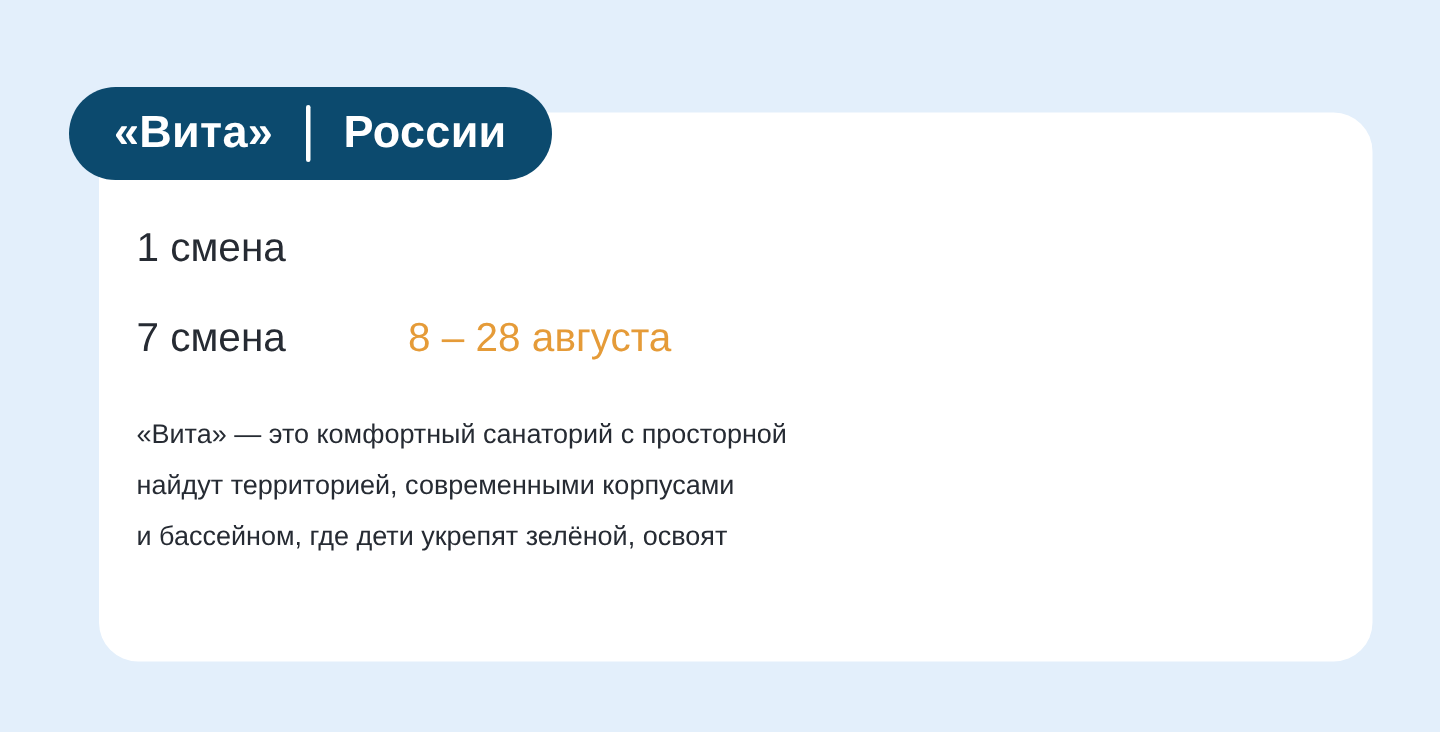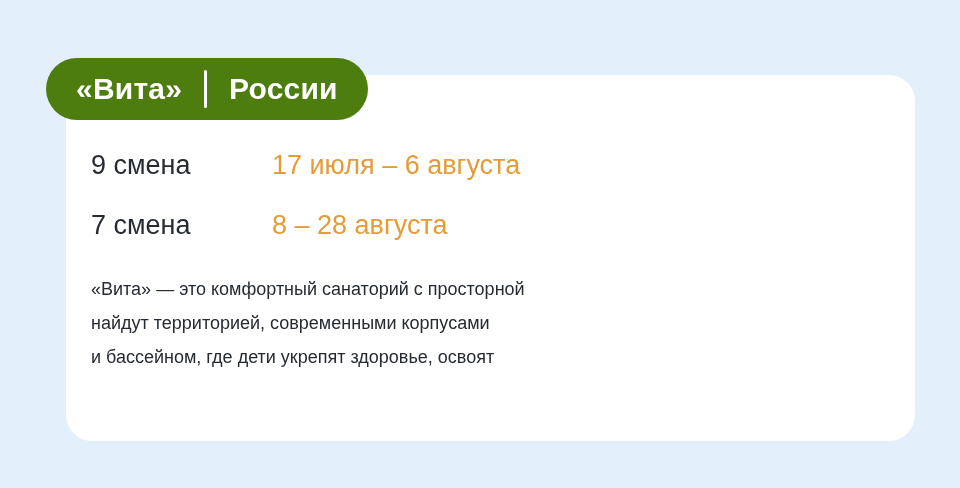--- a/index.html
+++ b/index.html
@@ -36,21 +36,21 @@
   }
 
   
   .badge {
     position: absolute;
     left: 46px;
     top: 58px;
     height: 62px;
     padding: 0 30px;
     border-radius: 31px;
-    background: #4d7c0f;
+    background: #0c4a6e;
     display: flex;
     align-items: center;
     box-sizing: border-box;
     z-index: 5;
   }
   .badge-text {
     color: #ffffff;
     font-size: 30px;
     font-weight: bold;
     letter-spacing: 0.2px;
@@ -116,28 +116,27 @@
   <div class="card"></div>
 
   <div class="badge">
     <span class="badge-text">«Вита»</span>
     <span class="badge-divider"></span>
     <span class="badge-text">России</span>
   </div>
 
   <div class="shifts">
     <div class="shift-row">
-      <span class="shift-label">9 смена</span>
-      <span class="shift-dates">17 июля – 6 августа</span>
+      <span class="shift-label">1 смена</span>
     </div>
     <div class="shift-row">
       <span class="shift-label">7 смена</span>
       <span class="shift-dates">8 – 28 августа</span>
     </div>
   </div>
 
   <div class="description">
     <div class="line">«Вита» — это комфортный санаторий с просторной</div>
     <div class="line">найдут территорией, современными корпусами</div>
-    <div class="line">и бассейном, где дети укрепят здоровье, освоят</div>
+    <div class="line">и бассейном, где дети укрепят зелёной, освоят</div>
   </div>
 
 </div>
 
 </body></html>

